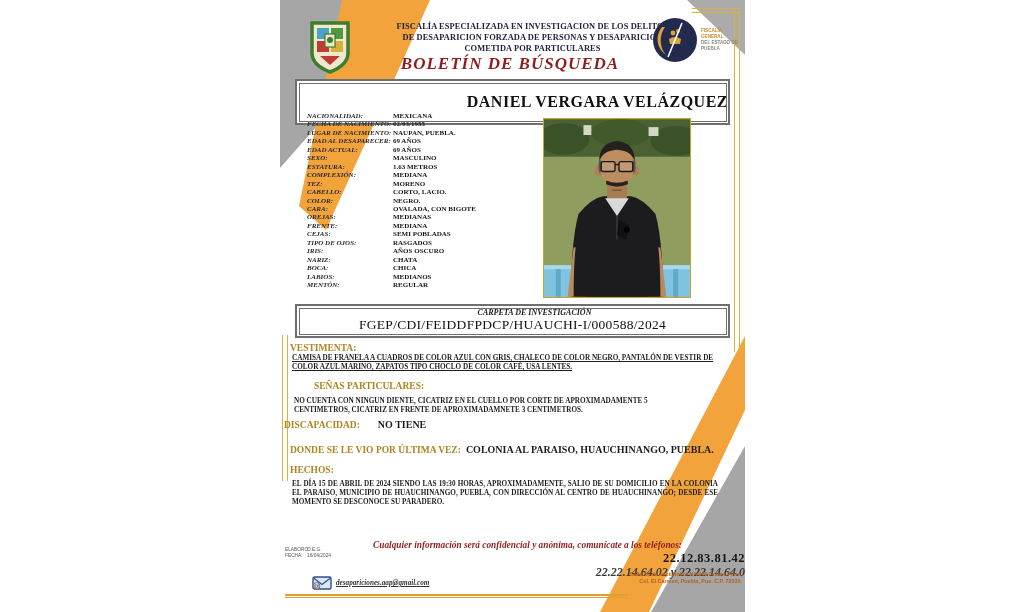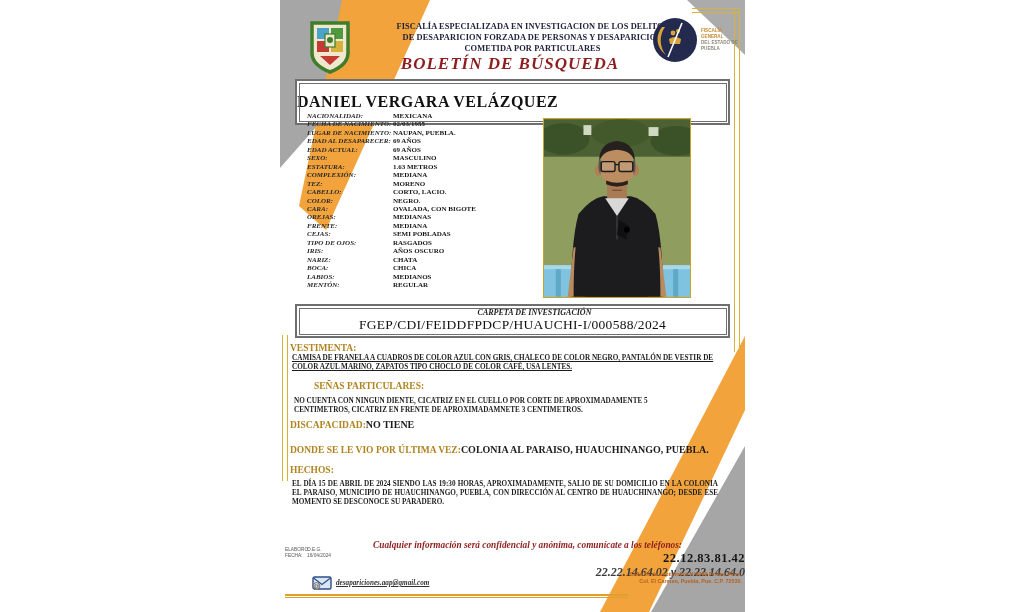--- a/index.html
+++ b/index.html
@@ -40,44 +40,44 @@
   .boletin { left:60px; top:54px; width:340px; text-align:center;
              font-size:17px; font-weight:bold; font-style:italic; color:#8e1e1e; letter-spacing:1px; }
   .fge-logo { left:372px; top:17px; width:46px; height:46px; }
   .fge-text { left:421px; top:28px; width:42px; font-family:"Liberation Sans", sans-serif;
               font-size:4.6px; line-height:6px; font-weight:bold; }
   .fge-text .l1 { color:#c98a2e; } .fge-text .l2, .fge-text .l3 { color:#8a8a7a; }
 
   
   .double-box { border:2.5px solid #6f6f6f; background:#ffffff; }
   .double-box .inner { position:absolute; inset:1.5px; border:1px solid #6f6f6f; pointer-events:none; }
-  .name-box { left:15px; top:79px; width:435px; height:46px; display:flex; align-items:center; justify-content:flex-start; }
+  .name-box { left:15px; top:79px; width:435px; height:46px; display:flex; align-items:center; justify-content:flex-end; }
   .name-box .nm { font-size:16px; font-weight:bold; color:#111; letter-spacing:0.5px; }
   .case-box { left:15px; top:304px; width:435px; height:34px; text-align:center; padding-top:2px; }
   .case-lbl { font-size:8px; font-weight:bold; font-style:italic; color:#222;padding-left:44px; }
   .case-num { font-size:13.5px; font-weight:normal; color:#111; letter-spacing:0.3px; }
 
   
   .fields { left:27px; top:112px; width:245px; }
   .field-row { display:flex; line-height:8.45px; }
   .f-label { width:86px; font-size:7px; font-weight:bold; font-style:italic; color:#2a2a2a; }
   .f-value { flex:1; font-size:7px; font-weight:bold; color:#161616; }
 
   .photo { left:263px; top:118px; width:148px; height:180px; border:1.5px solid #c9a227; }
 
   
   .sec-h { font-weight:bold; color:#b08420; font-size:9.5px; }
   .sec-body { font-size:7.2px; font-weight:bold; color:#1d1d1d; line-height:9px; }
   .vest-h { left:10px; top:343px; }
   .vest-b { left:12px; top:354px; width:434px;text-decoration:underline; }
   .senas-h { left:10px; top:381px;padding-left:24px; }
   .senas-b { left:14px; top:397px; width:356px; }
-  .disc-row { left:10px; top:419px; display:flex; align-items:baseline; }
+  .disc-row { left:4px; top:419px; display:flex; align-items:baseline; gap:18px; }
   .disc-val { font-size:10px; font-weight:bold; color:#1d1d1d; }
-  .donde-row { left:10px; top:444px; display:flex; align-items:baseline; }
+  .donde-row { left:10px; top:444px; display:flex; align-items:baseline; gap:5px; }
   .hechos-h { left:10px; top:465px; }
   .hechos-b { left:12px; top:480px; width:426px; text-align:justify; }
 
   
   .conf { left:30px; top:540px; width:435px; text-align:center;
           font-size:9.3px; font-weight:bold; font-style:italic; color:#8e1e1e; }
   .phone-main { left:30px; top:551px; width:435px; text-align:right;
                 font-size:12.5px; font-weight:bold; color:#161616; letter-spacing:0.5px; }
   .phone-alt { left:36px; top:565px; width:435px; text-align:right;
                font-size:12px; font-weight:bold; font-style:italic; color:#3a3a3a; }

